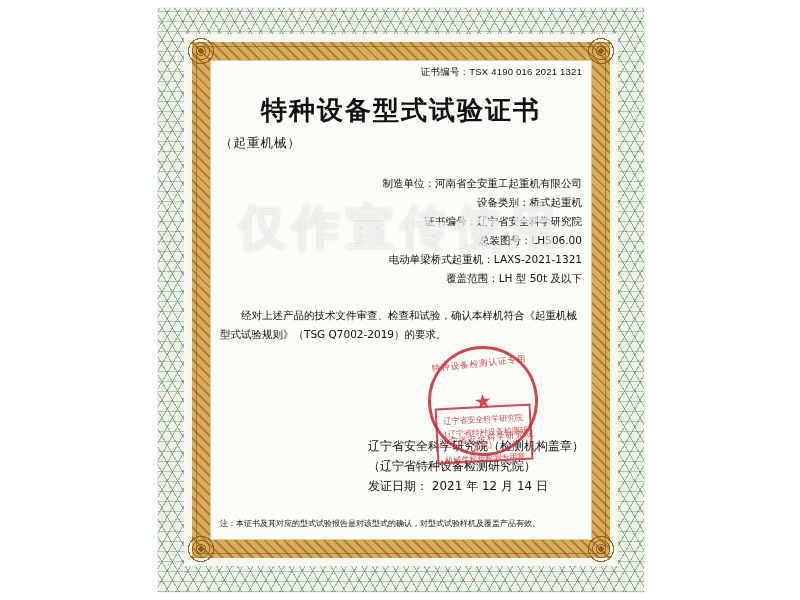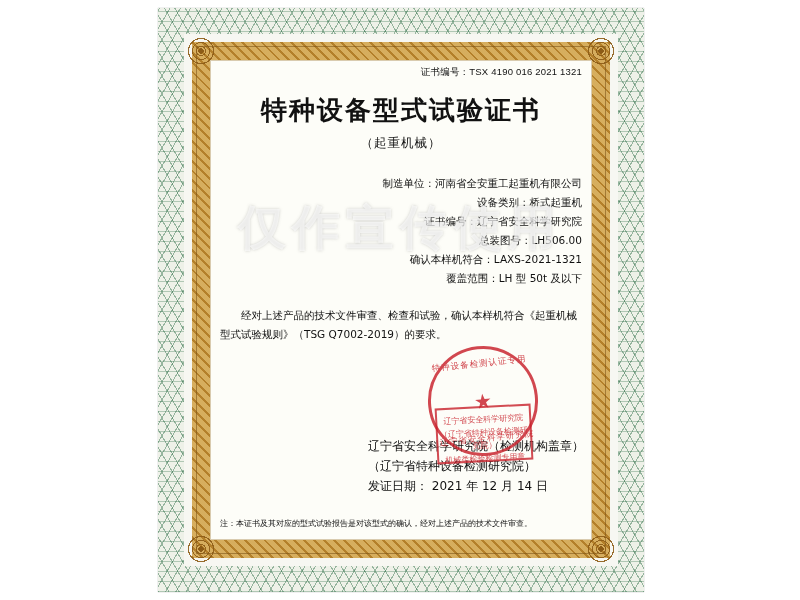--- a/index.html
+++ b/index.html
@@ -107,21 +107,20 @@
 
   .title {
     text-align: center;
     font-family: "DejaVu Sans", sans-serif;
     font-size: 26px;
     font-weight: bold;
     letter-spacing: 2px;
     color: #111;
   }
   .subtitle {
-    text-align: center;
     font-family: "DejaVu Sans", sans-serif;
     font-size: 12.5px;
     color: #111;
     margin-top: 7px;
     letter-spacing: 1px;
   }
 
   .fields {
     margin-top: 22px;
     font-family: "DejaVu Sans", sans-serif;
@@ -270,36 +269,36 @@
         <div class="field">
           <span class="lbl">设备类别：</span><span class="val">桥式起重机</span>
         </div>
         <div class="field">
           <span class="lbl">证书编号：</span><span class="val">辽宁省安全科学研究院</span>
         </div>
         <div class="field">
           <span class="lbl">总装图号：</span><span class="val">LH506.00</span>
         </div>
         <div class="field">
-          <span class="lbl">确认本样机符合：</span><span class="val">LAXS-2021-1321</span>
+          <span class="lbl">电动单梁桥式起重机：</span><span class="val">LAXS-2021-1321</span>
         </div>
         <div class="field">
           <span class="lbl">覆盖范围：</span><span class="val">LH 型 50t 及以下</span>
         </div>
       </div>
 
       <div class="para">经对上述产品的技术文件审查、检查和试验，确认本样机符合《起重机械型式试验规则》（TSG Q7002-2019）的要求。</div>
 
       <div class="signblock">
         <div>辽宁省安全科学研究院（检测机构盖章）</div>
         <div>（辽宁省特种设备检测研究院）</div>
         <div>发证日期： 2021 年 12 月 14 日</div>
       </div>
 
-      <div class="footnote">注：本证书及其对应的型式试验报告是对该型式的确认，经对上述产品的技术文件审查。</div>
+      <div class="footnote">注：本证书及其对应的型式试验报告是对该型式的确认，对型式试验样机及覆盖产品有效。</div>
 
     </div>
 
     <div class="seal">
       <div class="arc-top">特种设备检测认证专用</div>
       <div class="star">★</div>
       <div class="arc-bottom">辽宁省安全科学研究院</div>
     </div>
 
     <div class="seal2">

